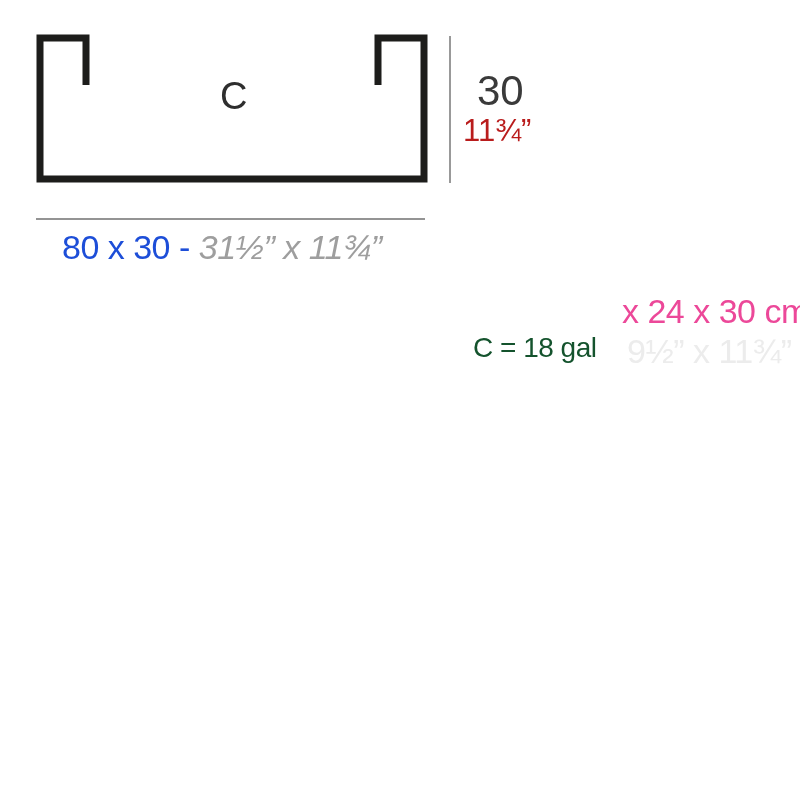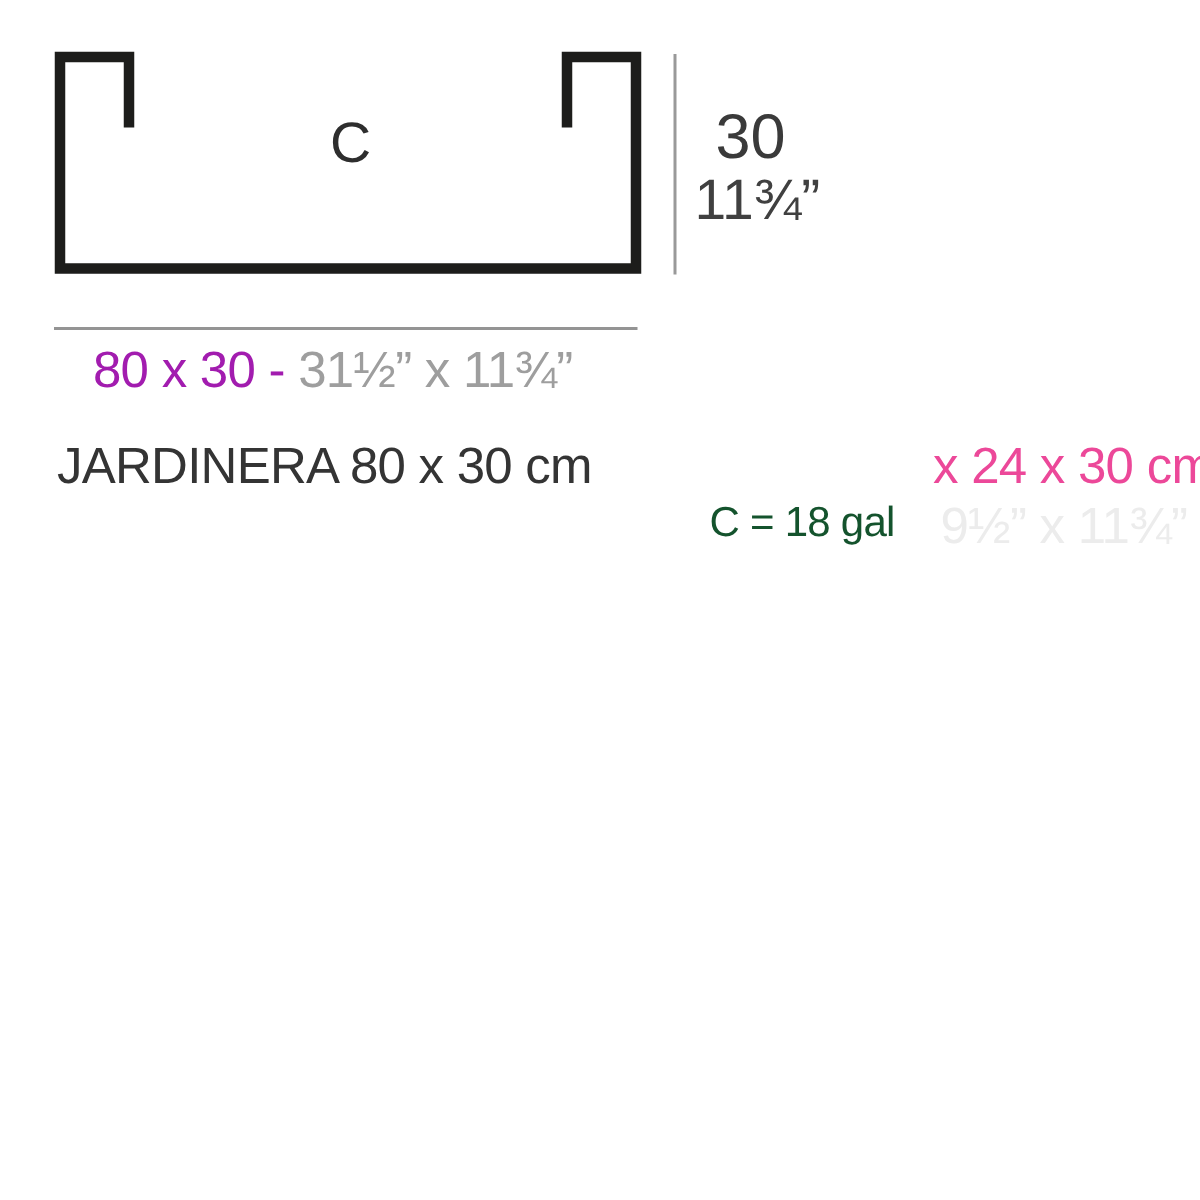--- a/index.html
+++ b/index.html
@@ -27,31 +27,31 @@
     font-size: 38px; color: #2e2e2e; letter-spacing: 0.5px;
   }
 
   
   #height-dim-line {
     left: 449px; top: 36px;
     width: 2px; height: 147px;
     background: #999999;
   }
   #height-cm   { left: 477px; top: 70px;  font-size: 42px; color: #3a3a3a; }
-  #height-inch { left: 463px; top: 115px; font-size: 38px; color: #404040; }
+  #height-inch { left: 463px; top: 115px; font-size: 31px; color: #b91c1c; }
 
   
   #width-dim-rule {
     left: 36px; top: 218px;
     width: 389px; height: 2px;
     background: #949494;
   }
   #width-dim-label { left: 62px; top: 230px; font-size: 34px; letter-spacing: -0.5px; }
-  #width-dim-label .metric   { color: #a21caf; }
-  #width-dim-label .imperial { color: #9e9e9e; }
+  #width-dim-label .metric   { color: #1d4ed8; }
+  #width-dim-label .imperial { color: #9e9e9e; font-style: italic; }
 
   
   #product-es { left: 38px; top: 294px; font-size: 34px; letter-spacing: -0.5px; color: #343434; }
   #product-fr { left: 38px; top: 334px; font-size: 34px; letter-spacing: -0.5px; color: #8a8a8a; }
 
   
   #capacity-l   { left: 473px; top: 294px; font-size: 34px; letter-spacing: -0.5px; color: #343434; z-index: 2; }
   #capacity-gal { left: 473px; top: 334px; font-size: 28px; letter-spacing: -0.5px; color: #14532d; z-index: 2; }
 
   
@@ -71,20 +71,19 @@
 
   <div id="height-dim-line" class="abs"></div>
   <div id="height-cm" class="abs">30</div>
   <div id="height-inch" class="abs">11¾”</div>
 
   <div id="width-dim-rule" class="abs"></div>
   <div id="width-dim-label" class="abs">
     <span class="metric">80 x 30 - </span><span class="imperial">31½” x 11¾”</span>
   </div>
 
-  <div id="product-es" class="abs">JARDINERA 80 x 30 cm</div>
 
   <div id="capacity-gal" class="abs">C = 18 gal</div>
 
   <div id="ghost-1" class="abs">x 24 x 30 cm</div>
   <div id="ghost-2" class="abs">9½” x 11¾”</div>
 
 </div>
 
 </body></html>

